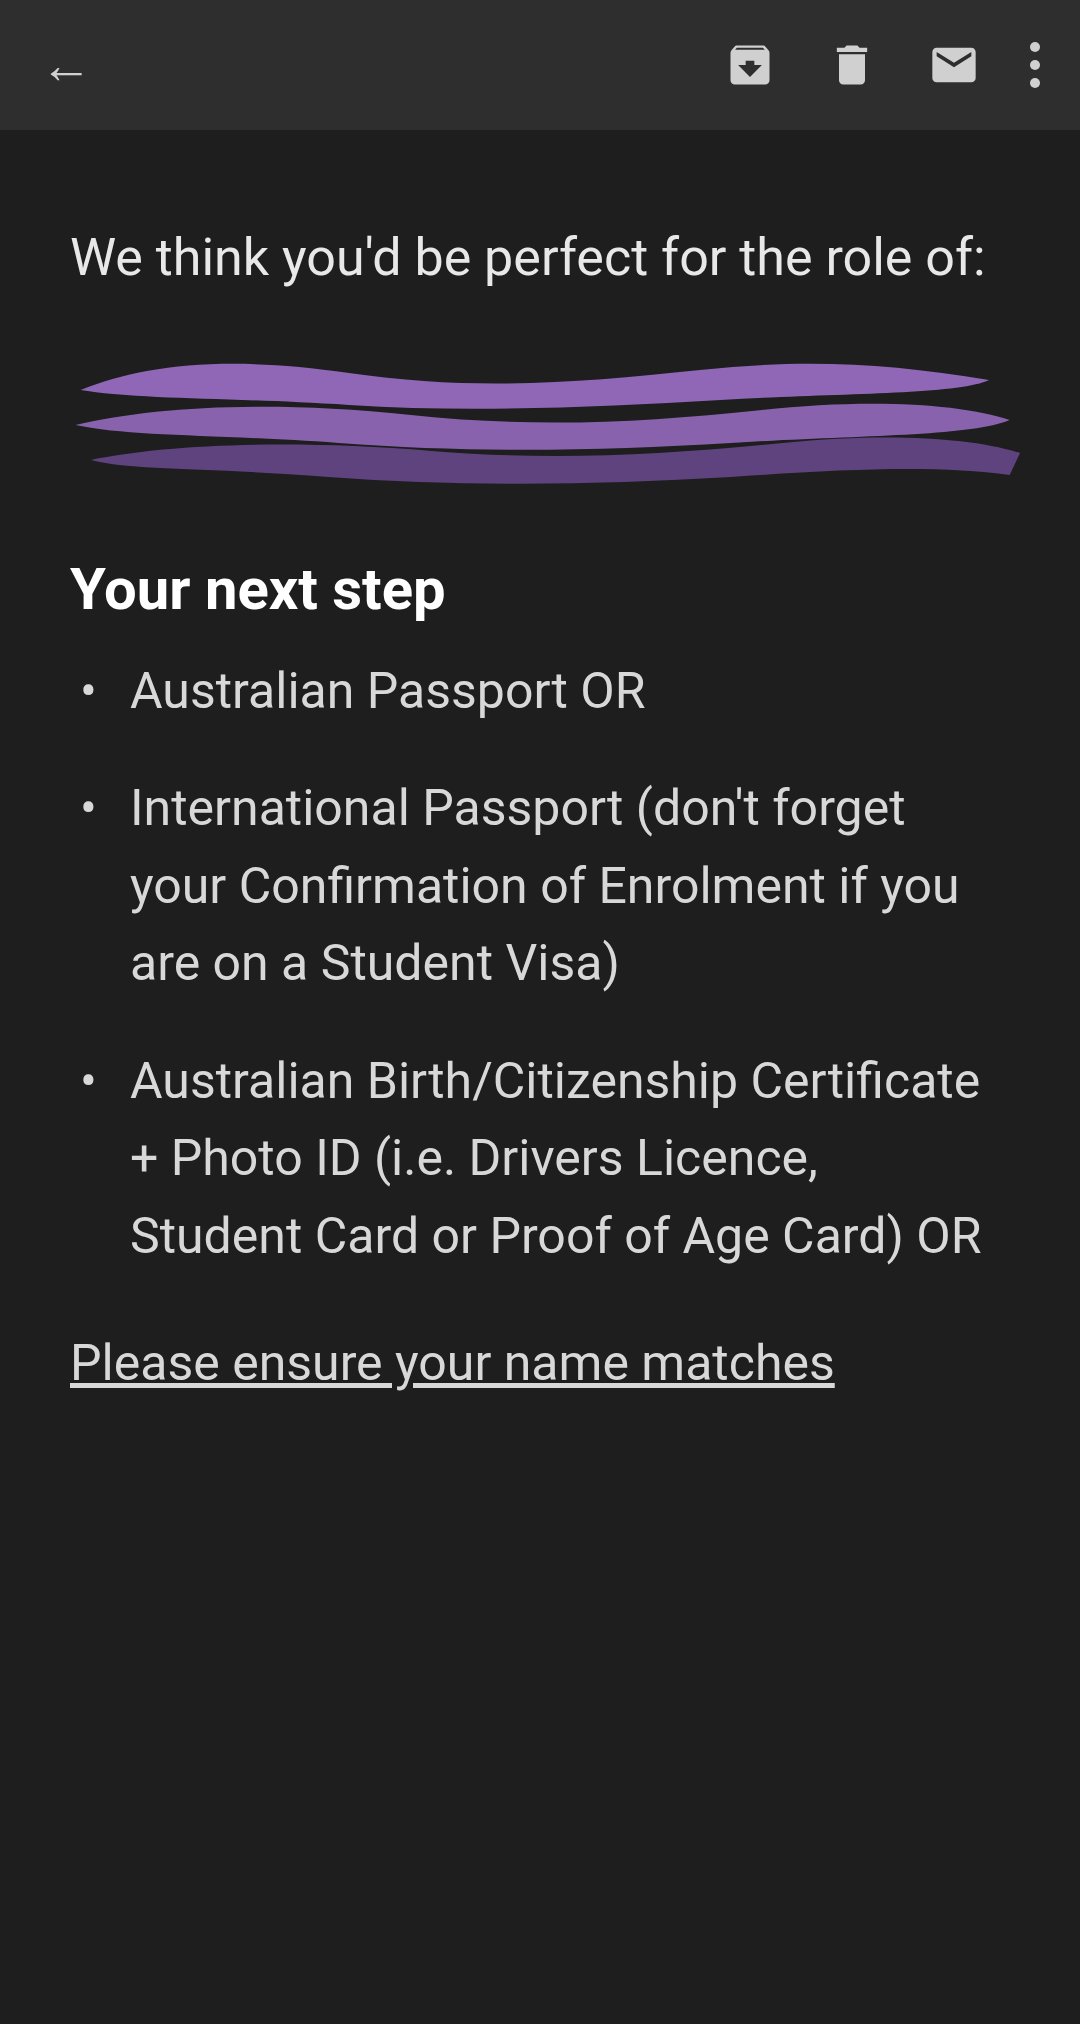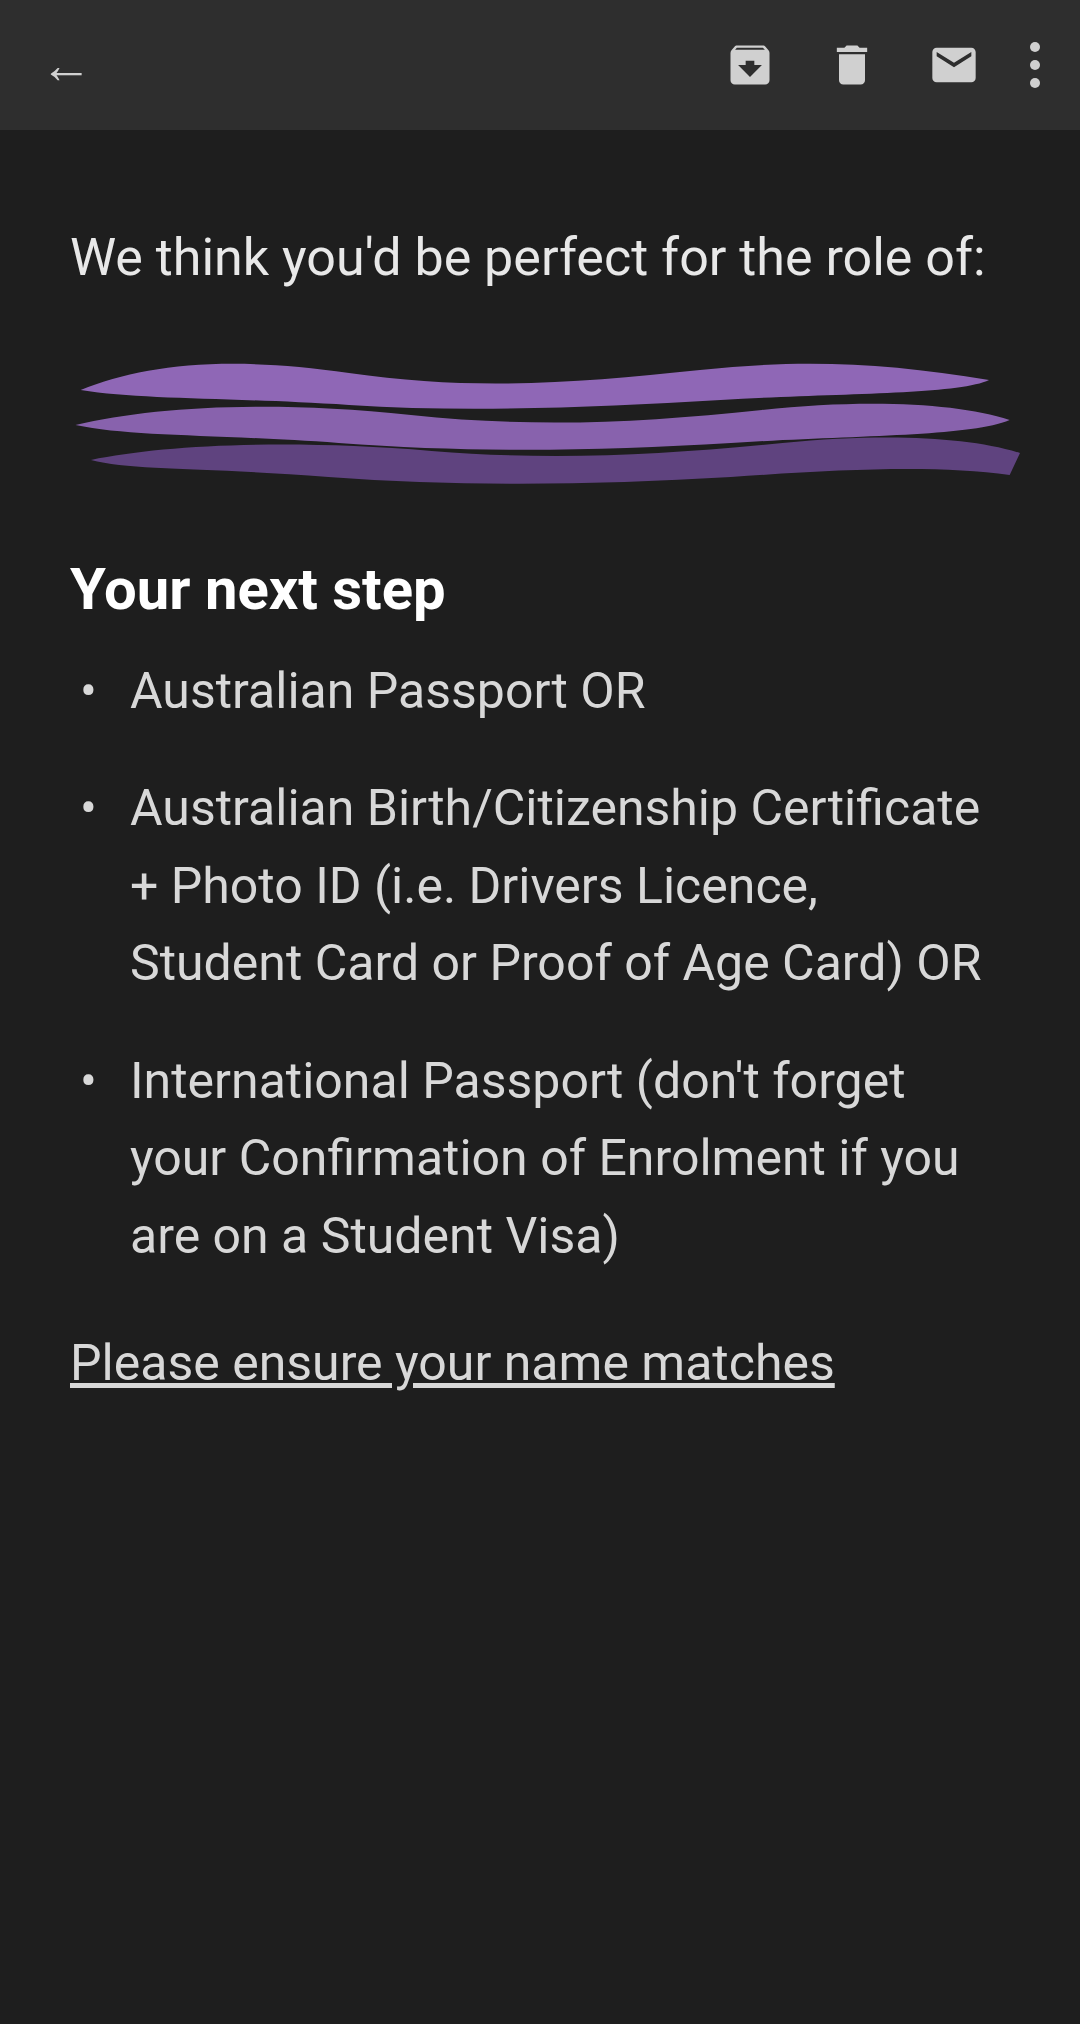--- a/index.html
+++ b/index.html
@@ -188,20 +188,20 @@
         <path d="M30,125 C100,110 220,104 360,116 C480,126 580,120 700,108 C800,98 880,102 930,118 L920,140 C850,130 760,134 650,142 C520,150 390,152 260,142 C140,132 70,136 30,125 Z" fill="#7a52a8" opacity="0.7"></path>
       </svg>
     </div>
   </div>
 
   <div class="next-step-section">
     <h2 class="next-step-title">Your next step</h2>
 
     <ul class="doc-list">
       <li>Australian Passport OR</li>
+      <li>International Passport (don't forget your Confirmation of Enrolment if you are on a Student Visa)</li>
       <li>Australian Birth/Citizenship Certificate + Photo ID (i.e. Drivers Licence, Student Card or Proof of Age Card) OR</li>
-      <li>International Passport (don't forget your Confirmation of Enrolment if you are on a Student Visa)</li>
     </ul>
 
     <p class="footer-text">Please ensure your name matches</p>
   </div>
 
 </div>
 
 </body></html>

